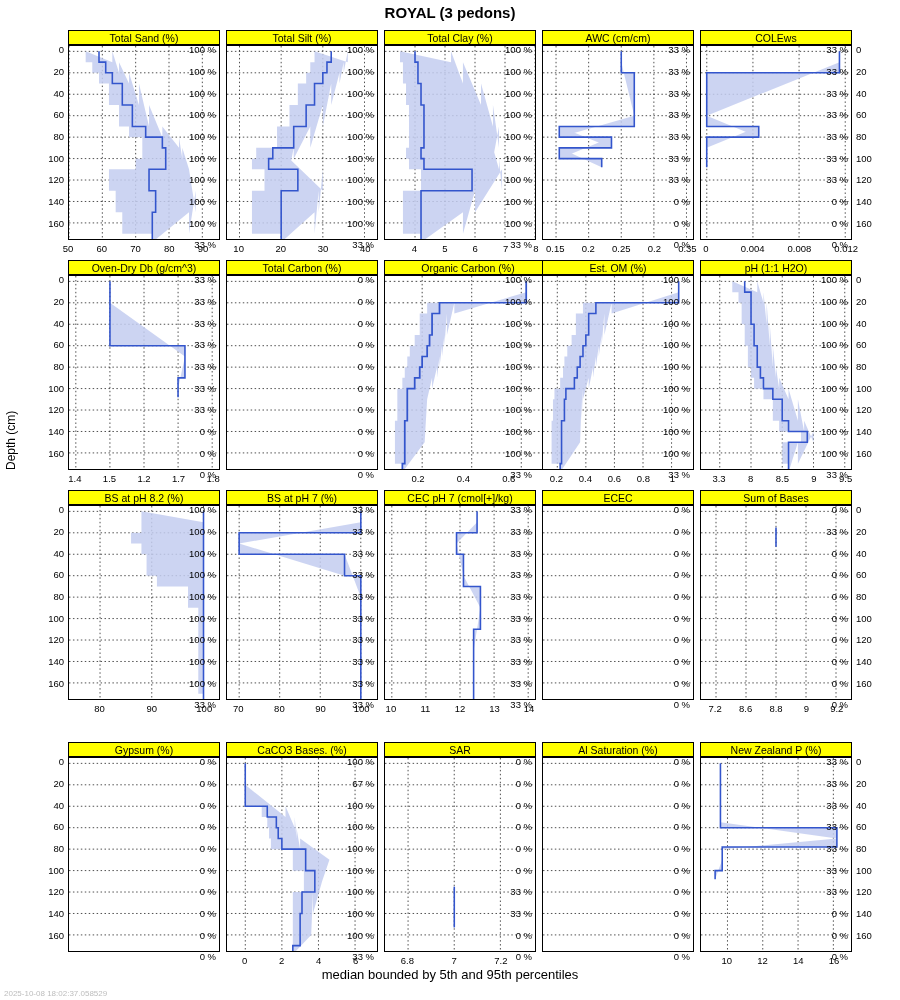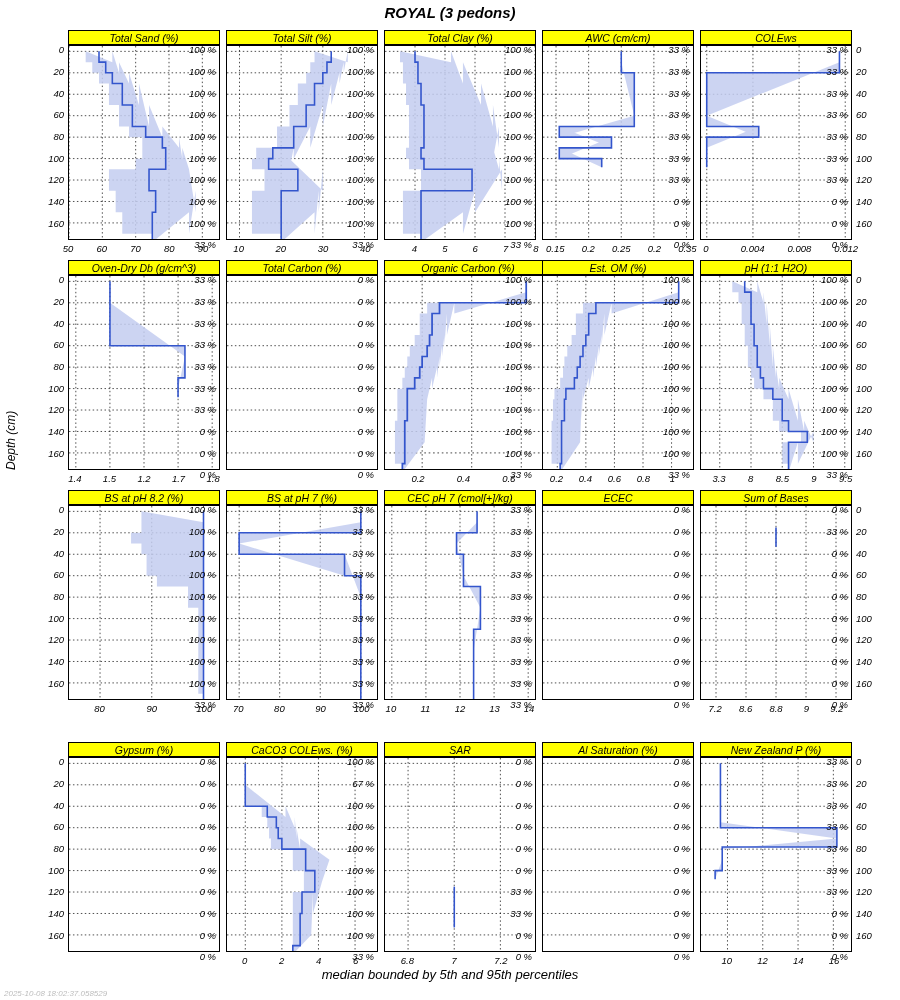--- a/index.html
+++ b/index.html
@@ -1,21 +1,21 @@
 <!DOCTYPE html>
 <html><head>
 <meta charset="utf-8">
 <style>
   html,body{margin:0;padding:0;}
   body{
     width:900px;height:1000px;background:#ffffff;
     font-family:"Liberation Sans", sans-serif;
     color:#000;overflow:hidden;position:relative;
   }
-  #root{position:relative;width:900px;height:1000px;font-style:italic;}
+  #root{position:relative;width:900px;height:1000px;}
   .title{
     position:absolute;top:4px;left:0;width:900px;text-align:center;
     font-size:15px;font-weight:bold;
   }
   .footer{
     position:absolute;bottom:18px;left:0;width:900px;text-align:center;
     font-size:13px;
   }
   .stamp{
     position:absolute;left:4px;bottom:2px;font-size:8px;color:#bdbdbd;
@@ -672,21 +672,21 @@
     <div class="ytick left" style="left: 28px; width: 36px; top: 756.417px;">0</div>
     <div class="ytick left" style="left: 28px; width: 36px; top: 778.083px;">20</div>
     <div class="ytick left" style="left: 28px; width: 36px; top: 799.75px;">40</div>
     <div class="ytick left" style="left: 28px; width: 36px; top: 821.417px;">60</div>
     <div class="ytick left" style="left: 28px; width: 36px; top: 843.083px;">80</div>
     <div class="ytick left" style="left: 28px; width: 36px; top: 864.75px;">100</div>
     <div class="ytick left" style="left: 28px; width: 36px; top: 886.417px;">120</div>
     <div class="ytick left" style="left: 28px; width: 36px; top: 908.083px;">140</div>
     <div class="ytick left" style="left: 28px; width: 36px; top: 929.75px;">160</div>
     <div class="panel" style="left: 226px; top: 742px; width: 152px; height: 210px;">
-      <div class="strip">CaCO3 COLEws. (%)</div>
+      <div class="strip">CaCO3 Bases. (%)</div>
       <div class="plotbox" style="height: 195px;">
         <svg viewBox="0 0 152 195" preserveAspectRatio="none">
           <line x1="0" x2="152" y1="5.416666666666666" y2="5.416666666666666" stroke="#000000" stroke-width="0.7" stroke-dasharray="1.5,2.5"></line>
           <line x1="0" x2="152" y1="27.083333333333336" y2="27.083333333333336" stroke="#000000" stroke-width="0.7" stroke-dasharray="1.5,2.5"></line>
           <line x1="0" x2="152" y1="48.75" y2="48.75" stroke="#000000" stroke-width="0.7" stroke-dasharray="1.5,2.5"></line>
           <line x1="0" x2="152" y1="70.41666666666667" y2="70.41666666666667" stroke="#000000" stroke-width="0.7" stroke-dasharray="1.5,2.5"></line>
           <line x1="0" x2="152" y1="92.08333333333333" y2="92.08333333333333" stroke="#000000" stroke-width="0.7" stroke-dasharray="1.5,2.5"></line>
           <line x1="0" x2="152" y1="113.75000000000001" y2="113.75000000000001" stroke="#000000" stroke-width="0.7" stroke-dasharray="1.5,2.5"></line>
           <line x1="0" x2="152" y1="135.41666666666666" y2="135.41666666666666" stroke="#000000" stroke-width="0.7" stroke-dasharray="1.5,2.5"></line>
           <line x1="0" x2="152" y1="157.08333333333334" y2="157.08333333333334" stroke="#000000" stroke-width="0.7" stroke-dasharray="1.5,2.5"></line>

